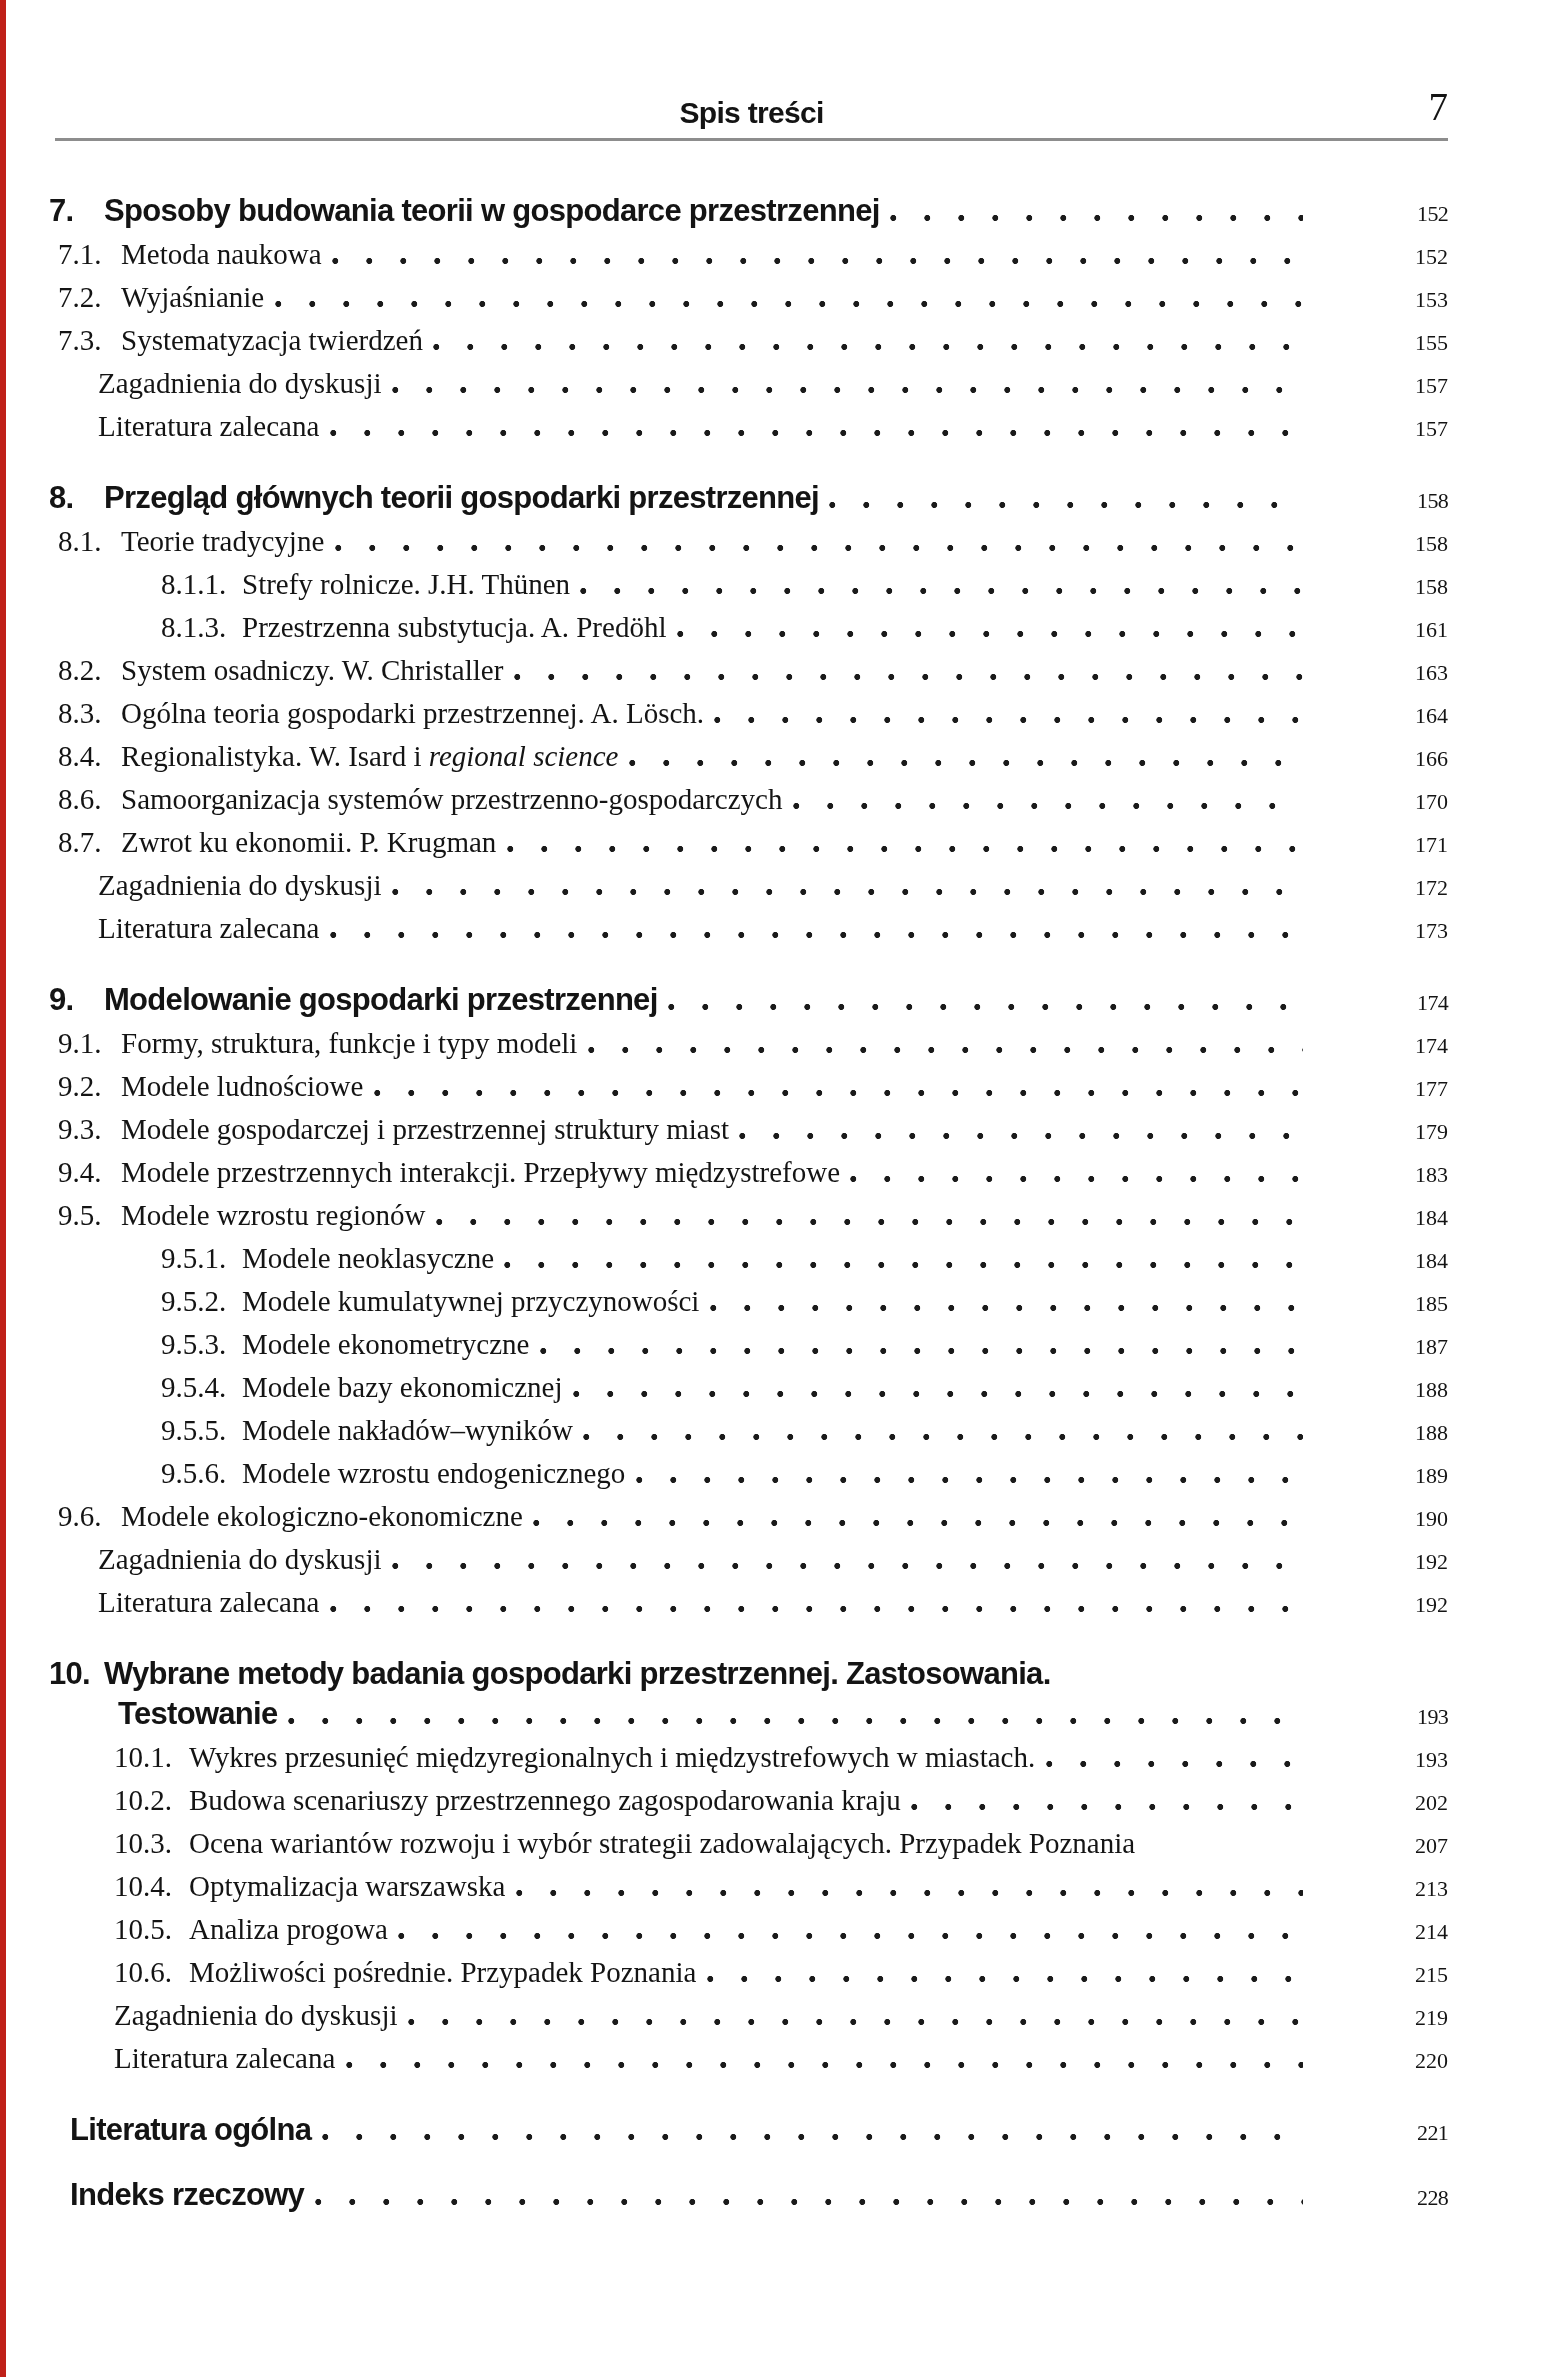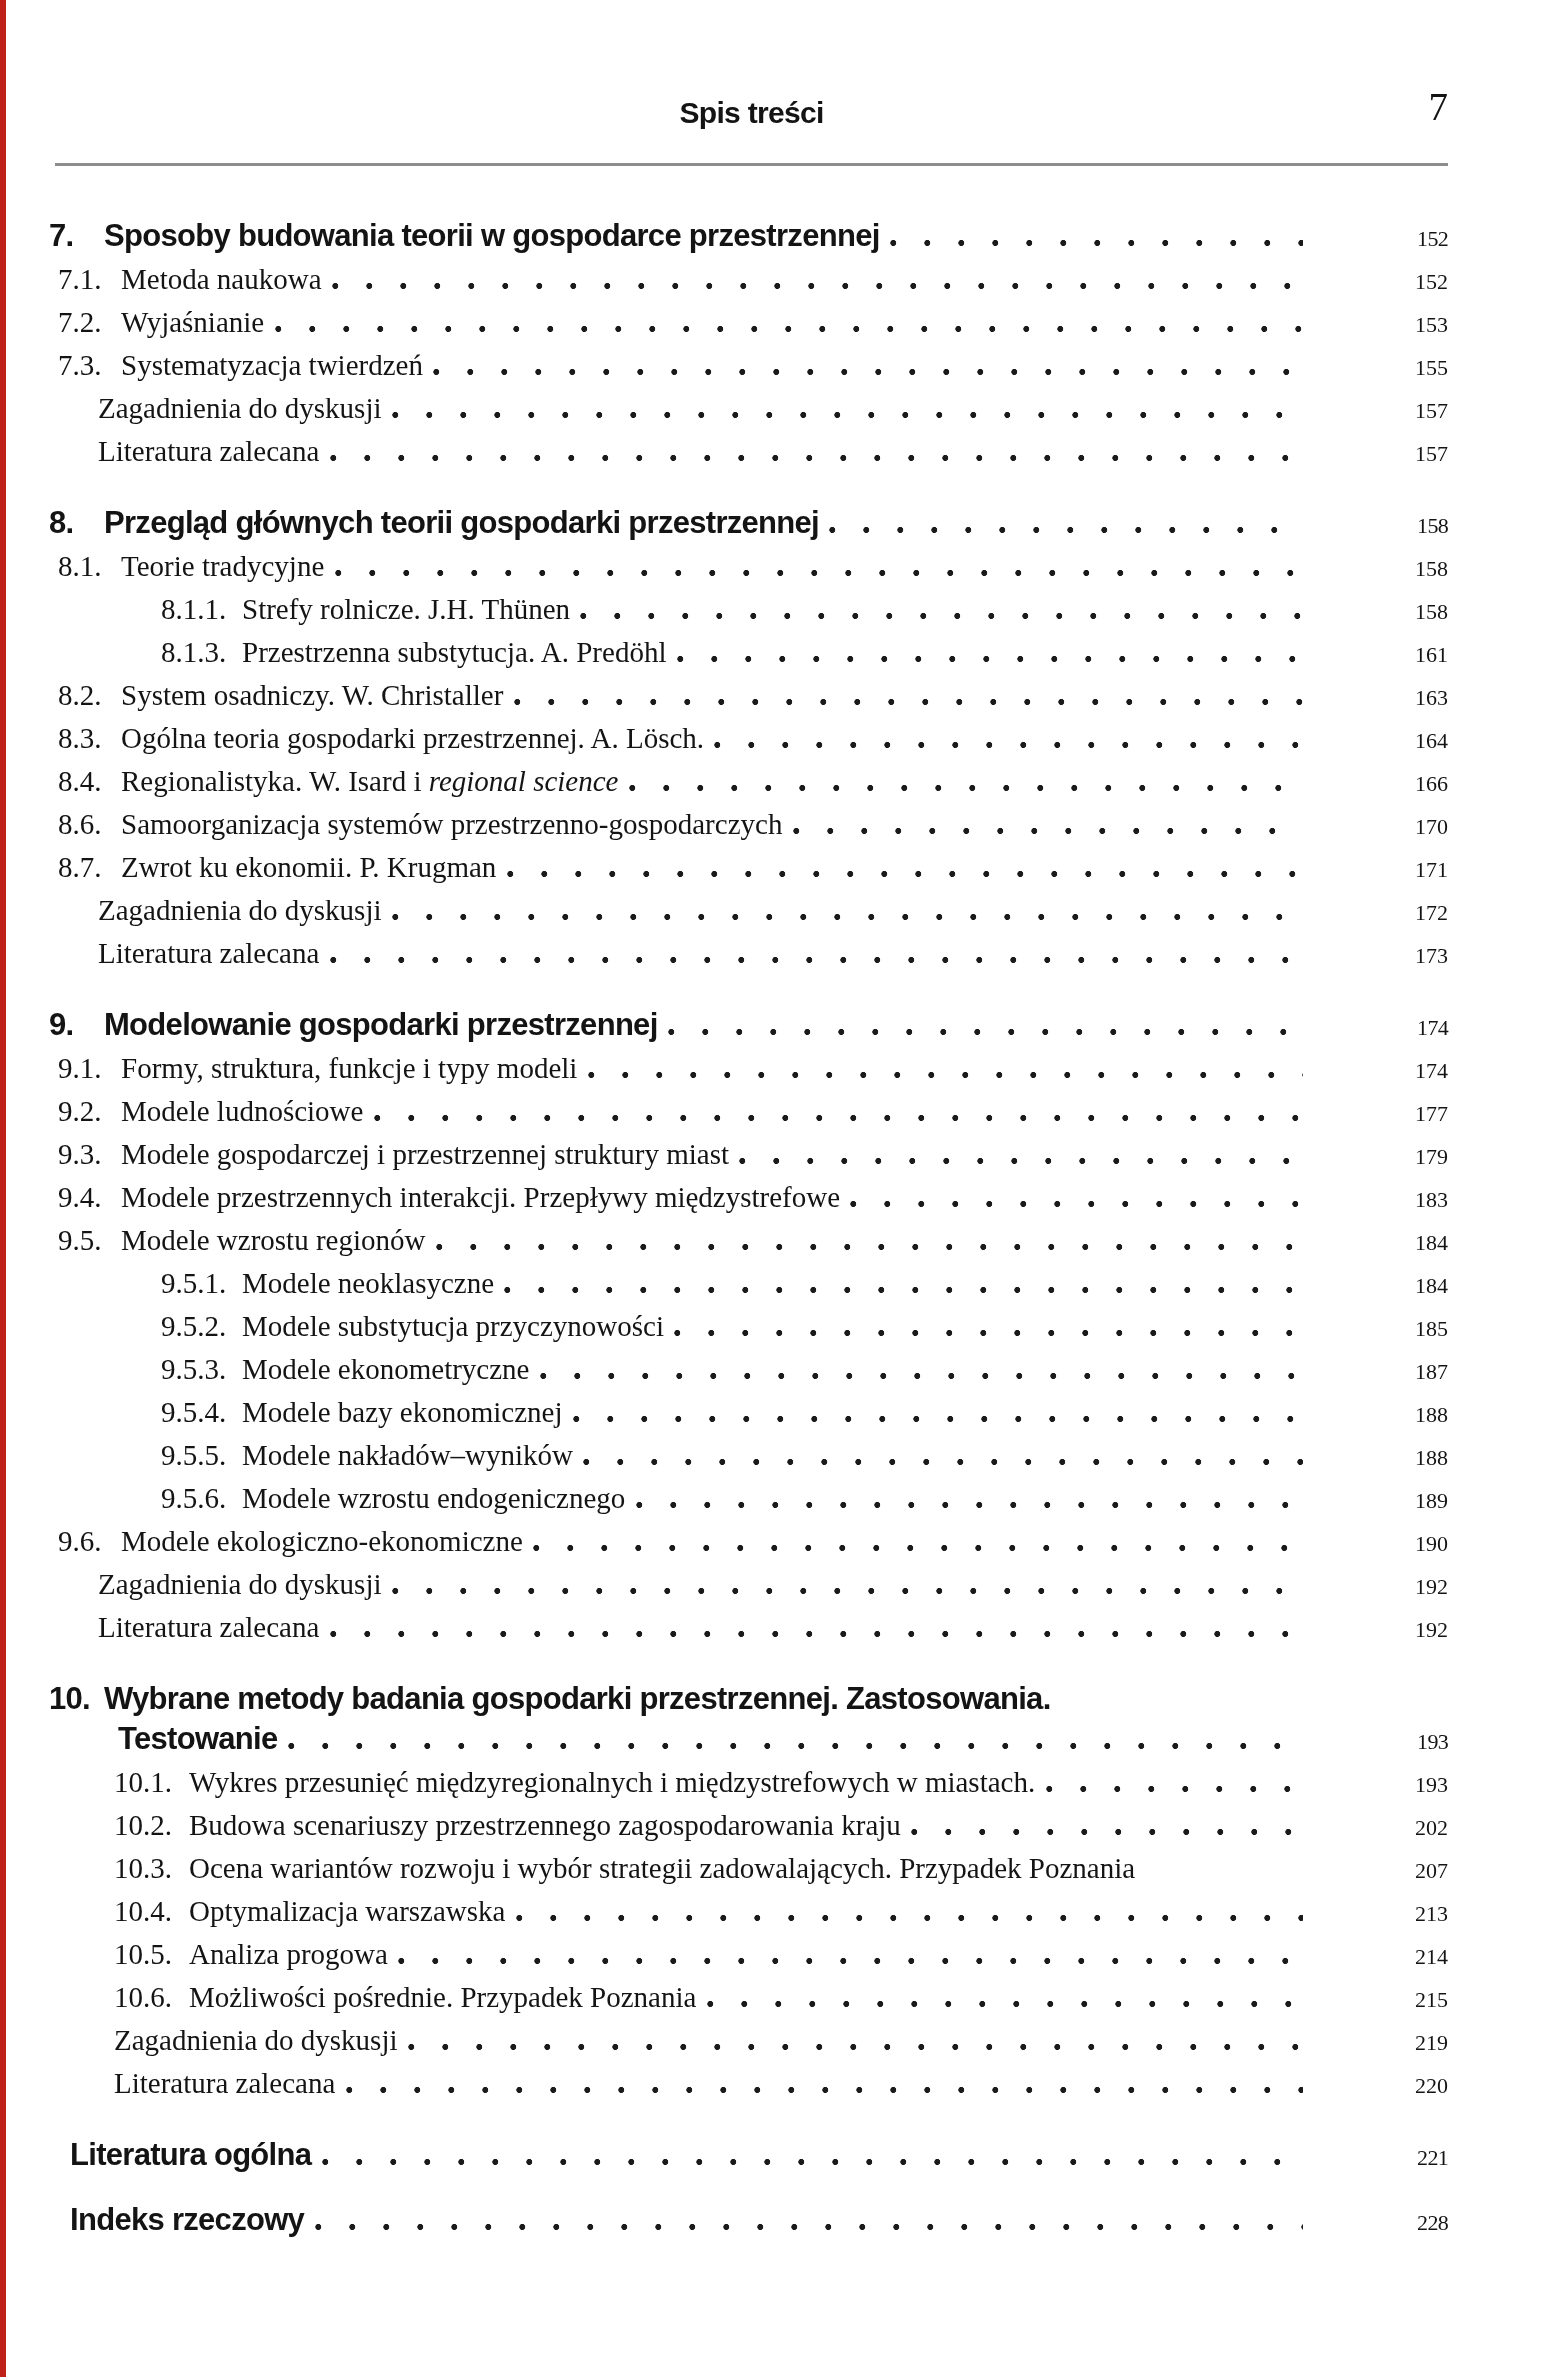--- a/index.html
+++ b/index.html
@@ -12,21 +12,21 @@
     font-family:"Liberation Serif", serif;
     color:#141414;
   }
   .scan-edge{
     position:absolute;left:0;top:0;width:5.9px;height:100%;
     background:#bf2018;
   }
   .header{
     position:relative;
     margin:0 107px 0 55px;
-    height:163px;
+    height:138px;
   }
   .header-title{
     position:absolute;left:0;right:0;top:98px;
     text-align:center;
     font-family:"Liberation Sans", sans-serif;
     font-weight:700;
     font-size:30px;line-height:1;
     letter-spacing:-0.7px;
   }
   .header-page{
@@ -242,21 +242,21 @@
           <span class="pagenum">184</span>
         </div>
         <div class="row k-l3">
           <span class="num">9.5.1.</span>
           <span class="label"><span>Modele neoklasyczne</span></span>
           <span class="leader"></span>
           <span class="pagenum">184</span>
         </div>
         <div class="row k-l3">
           <span class="num">9.5.2.</span>
-          <span class="label"><span>Modele substytucja przyczynowości</span></span>
+          <span class="label"><span>Modele kumulatywnej przyczynowości</span></span>
           <span class="leader"></span>
           <span class="pagenum">185</span>
         </div>
         <div class="row k-l3">
           <span class="num">9.5.3.</span>
           <span class="label"><span>Modele ekonometryczne</span></span>
           <span class="leader"></span>
           <span class="pagenum">187</span>
         </div>
         <div class="row k-l3">

